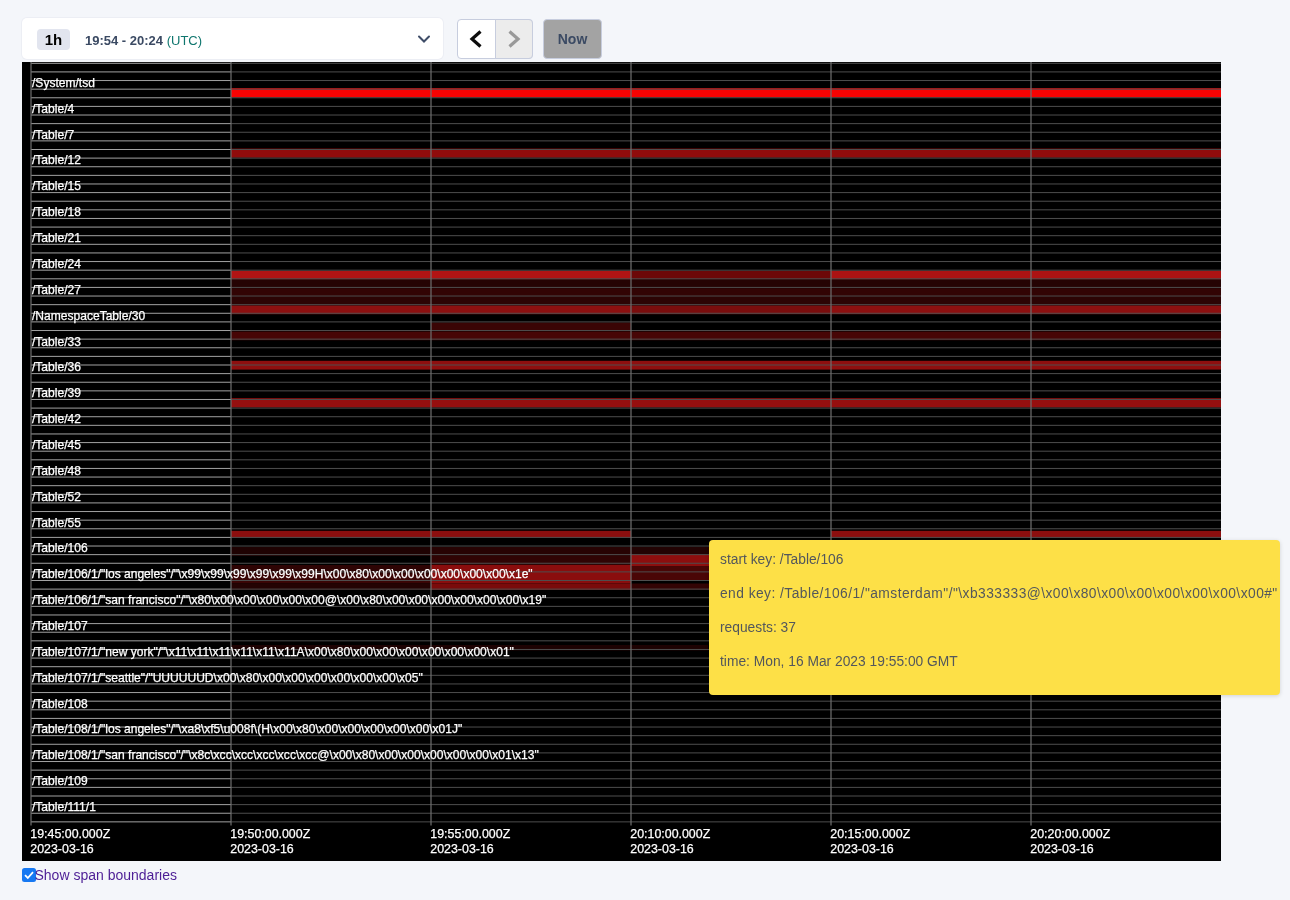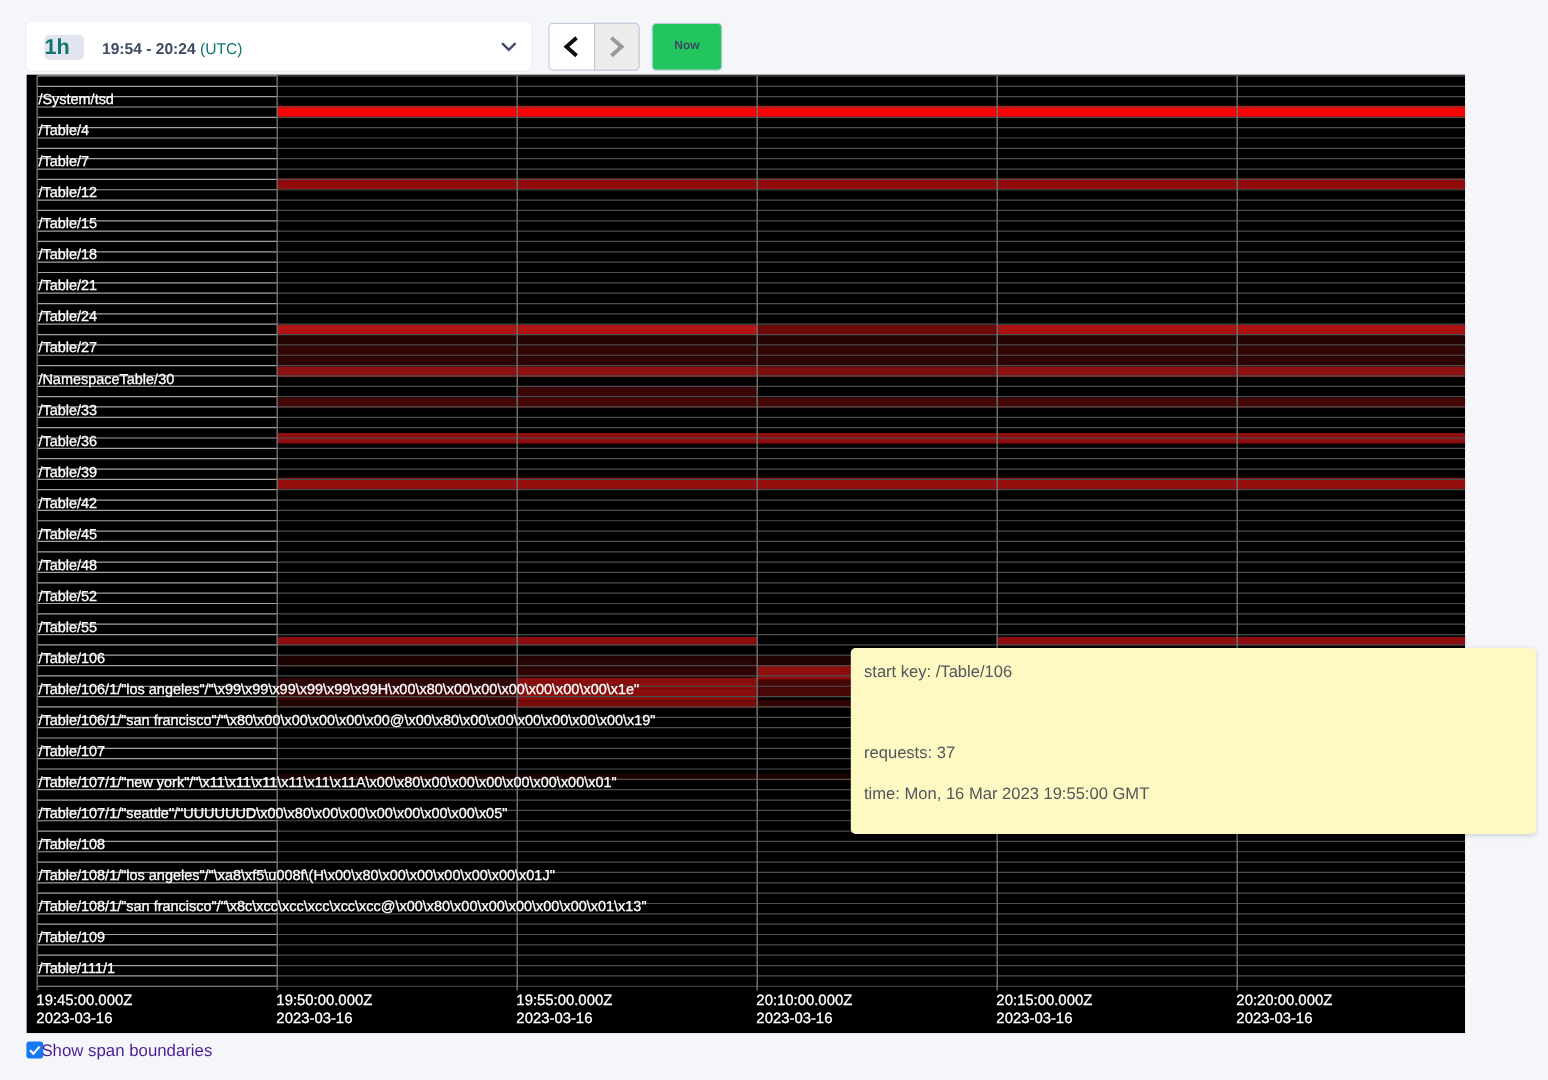--- a/index.html
+++ b/index.html
@@ -1,33 +1,33 @@
 <!DOCTYPE html>
 <html><head><meta charset="utf-8"><style>
   html,body{margin:0;padding:0;width:1290px;height:900px;background:#f4f6fa;
     font-family:"Liberation Sans",sans-serif;overflow:hidden}
   .abs{position:absolute}
 </style></head>
 <body>
 
 <div class="abs" style="left:22px;top:18px;width:421px;height:41px;background:#fff;border-radius:5px;box-shadow:0 0 0 1px #eceef4"></div>
-<div class="abs" style="left:37px;top:29px;width:33px;height:21px;background:#e2e5ef;border-radius:4px;font-size:18px;font-weight:bold;color:#0f766e;line-height:21px">1h</div>
+<div class="abs" style="left:37px;top:29px;width:33px;height:21px;background:#e2e5ef;border-radius:4px;text-align:center;font-size:15px;font-weight:bold;color:#000000;line-height:21px">1h</div>
 <div class="abs" style="left:85px;top:33px;font-size:13px;color:#3b4a63"><b>19:54 - 20:24</b> <span style="color:#0f766e">(UTC)</span></div>
 <svg class="abs" style="left:417px;top:34px" width="14" height="10" viewBox="0 0 14 10">
     <path d="M2 2.5 L7 7.5 L12 2.5" stroke="#3f4d68" stroke-width="2" fill="none" stroke-linecap="round"></path>
   </svg>
 <div class="abs" style="left:457px;top:19px;width:76px;height:40px;border:1px solid #c7cdde;border-radius:4px;background:#fff;box-sizing:border-box"></div>
 <div class="abs" style="left:495px;top:19px;width:38px;height:40px;border:1px solid #c7cdde;border-radius:0 4px 4px 0;background:#ececec;box-sizing:border-box"></div>
 <svg class="abs" style="left:466px;top:29px" width="20" height="20" viewBox="0 0 20 20">
     <path d="M14.5 2.5 L6 10 L14.5 17.5" stroke="#0c0c0c" stroke-width="3.2" fill="none"></path>
   </svg>
 <svg class="abs" style="left:504px;top:29px" width="20" height="20" viewBox="0 0 20 20">
     <path d="M5.5 2.5 L14 10 L5.5 17.5" stroke="#999" stroke-width="3.2" fill="none"></path>
   </svg>
-<div class="abs" style="left:543px;top:19px;width:59px;height:40px;border:1px solid #c7cdde;border-radius:4px;background:#22c55e;box-sizing:border-box;text-align:center;line-height:38px;font-size:10px;font-weight:bold;color:#3b4a63">Now</div>
+<div class="abs" style="left:543px;top:19px;width:59px;height:40px;border:1px solid #c7cdde;border-radius:4px;background:#a3a3a3;box-sizing:border-box;text-align:center;line-height:38px;font-size:14px;font-weight:bold;color:#3b4a63">Now</div>
 
 <div class="abs" style="left:22px;top:62px;width:1199px;height:799px">
     <svg width="1199" height="799" viewBox="0 0 1199 799" style="display:block">
       <rect x="0" y="0" width="1199" height="799" fill="#000"></rect>
       <rect x="209" y="26.2" width="990" height="9.2" fill="#f70303"></rect>
       <rect x="209" y="86.6" width="990" height="9.0" fill="#900c0c"></rect>
       <rect x="209" y="208.8" width="400" height="8.7" fill="#b11414"></rect>
       <rect x="609" y="208.8" width="200" height="8.7" fill="#6c0808"></rect>
       <rect x="809" y="208.8" width="390" height="8.7" fill="#ab1313"></rect>
       <rect x="209" y="217.5" width="990" height="8.7" fill="#250303"></rect>
@@ -100,22 +100,23 @@
         <text x="608.3" y="775.5">20:10:00.000Z</text>
         <text x="608.3" y="790.5">2023-03-16</text>
         <text x="808.3" y="775.5">20:15:00.000Z</text>
         <text x="808.3" y="790.5">2023-03-16</text>
         <text x="1008.3" y="775.5">20:20:00.000Z</text>
         <text x="1008.3" y="790.5">2023-03-16</text>
       </g>
     </svg>
   </div>
 
-<div class="abs" style="left:709px;top:539.5px;width:571px;height:155.5px;background:#fef9c3;border-radius:4px;box-shadow:0 1px 4px rgba(0,0,0,.15);font-size:13.8px;color:#53575c">
+<div class="abs" style="left:709px;top:539.5px;width:571px;height:155.5px;background:#fde047;border-radius:4px;box-shadow:0 1px 4px rgba(0,0,0,.15);font-size:13.8px;color:#53575c">
   <div class="abs" style="left:11px;top:12.5px">start key: /Table/106</div>
+  <div class="abs" style="left:11px;top:46.5px;letter-spacing:0.45px">end key: /Table/106/1/"amsterdam"/"\xb333333@\x00\x80\x00\x00\x00\x00\x00\x00#"</div>
   <div class="abs" style="left:11px;top:80.5px">requests: 37</div>
   <div class="abs" style="left:11px;top:114.5px">time: Mon, 16 Mar 2023 19:55:00 GMT</div>
 </div>
 
 <div class="abs" style="left:22px;top:868px;width:14px;height:14px;background:#1678f2;border-radius:2.5px"></div>
 <svg class="abs" style="left:22px;top:868px" width="14" height="14" viewBox="0 0 14 14">
     <path d="M3 7.2 L5.8 10 L11 4.2" stroke="#fff" stroke-width="1.8" fill="none"></path>
   </svg>
 <div class="abs" style="left:34.5px;top:867px;font-size:14px;color:#4c1d95">Show span boundaries</div>
 

